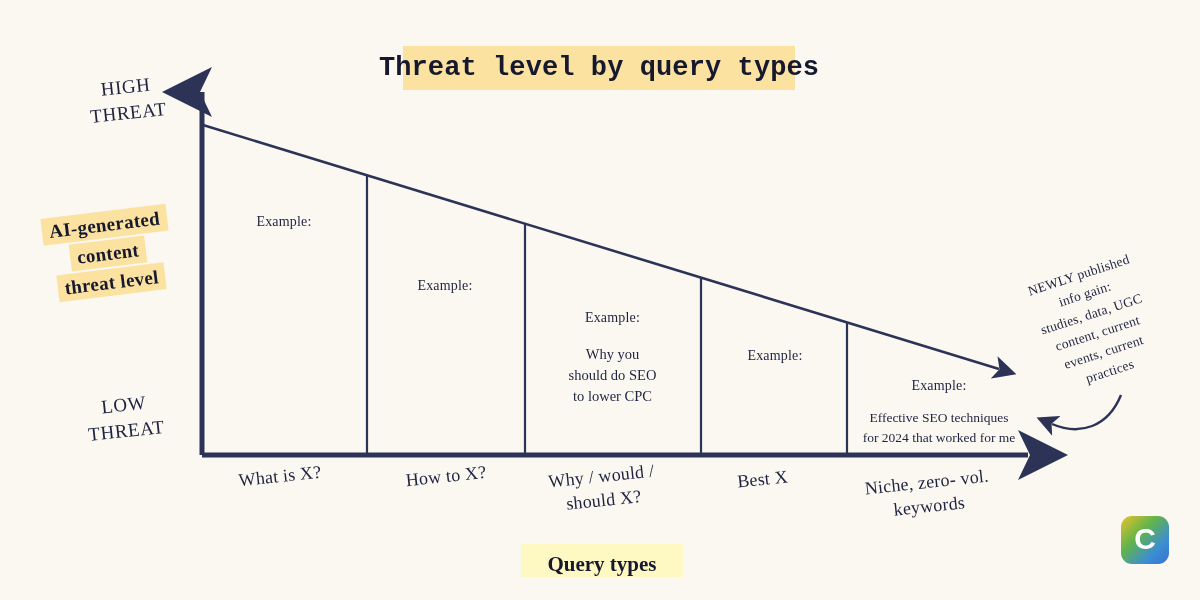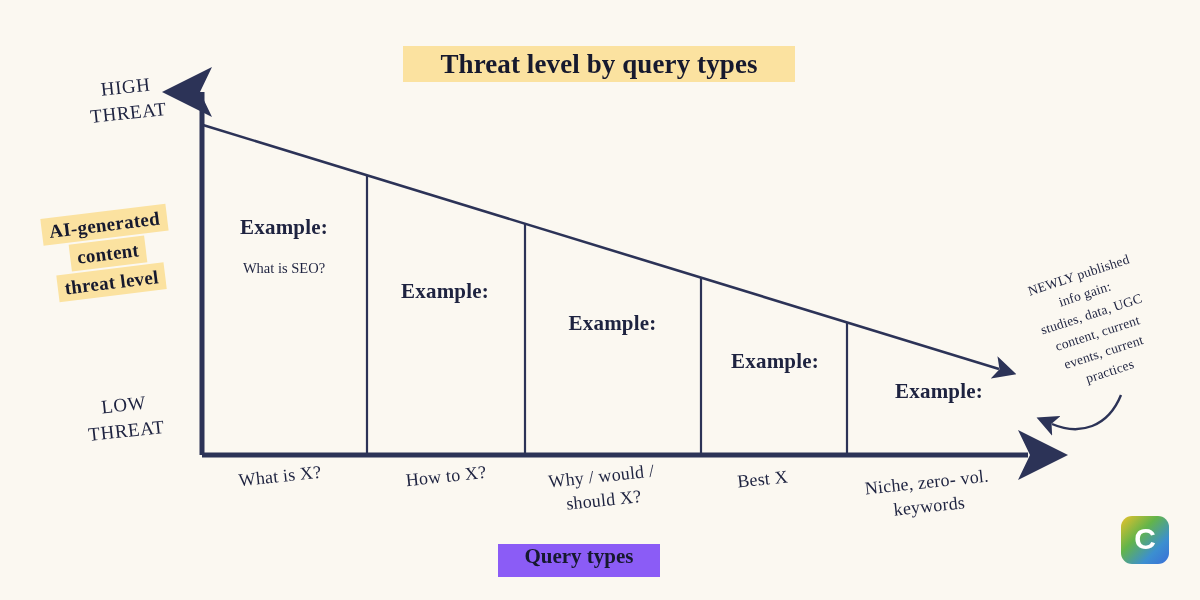--- a/index.html
+++ b/index.html
@@ -19,25 +19,26 @@
     width: 1200px;
     height: 600px;
   }
   .abs { position: absolute; }
 
   
   #title-banner {
     left: 403px;
     top: 46px;
     width: 392px;
-    height: 36px;
+    height: 44px;
     background: #FBE2A0;
     display: flex;
     align-items: center;
     justify-content: center;
+    font-family: Liberation Mono, monospace;
   }
   #title-text {
     font-size: 27px;
     font-weight: bold;
     letter-spacing: .1px;
     color: #16192E;
     white-space: nowrap;
   }
 
   
@@ -68,27 +69,27 @@
     font-weight: bold;
     font-size: 19px;
     letter-spacing: .3px;
     padding: 4px 7px 4px 7px;
     margin: 1px 0;
     color: #16192E;
   }
 
   
   #x-axis-caption {
-    left: 498px;
+    left: 521px;
     top: 544px;
     width: 162px;
     height: 33px;
-    background: #8b5cf6;
+    background: #fef9c3;
     display: flex;
-    align-items: flex-start;
+    align-items: flex-end;
     justify-content: center;
   }
   #x-axis-caption span {
     font-size: 21px;
     font-weight: bold;
     color: #16192E;
     white-space: nowrap;
   }
 
   
@@ -98,22 +99,22 @@
     overflow: visible;
   }
 
   
   .col-example {
     text-align: center;
     line-height: 1.45;
     color: #1E2340;
   }
   .col-example .ex-head {
-    font-weight: bold;
-    font-size: 21px;
+    font-weight: normal;
+    font-size: 14px;
     letter-spacing: .2px;
     display: block;
     margin-bottom: 16px;
   }
   .col-example .ex-body {
     font-size: 14.5px;
     display: block;
     white-space: pre-line;
   }
 
@@ -223,33 +224,37 @@
 THREAT</div>
 
   <div id="y-axis-caption" class="abs">
     <div><span class="hl">AI-generated</span></div>
     <div><span class="hl">content</span></div>
     <div><span class="hl">threat level</span></div>
   </div>
 
   <div id="col-0" class="abs col-example">
     <span class="ex-head">Example:</span>
-    <span class="ex-body">What is SEO?</span>
   </div>
   <div id="col-1" class="abs col-example">
     <span class="ex-head">Example:</span>
   </div>
   <div id="col-2" class="abs col-example">
     <span class="ex-head">Example:</span>
+    <span class="ex-body">Why you
+should do SEO
+to lower CPC</span>
   </div>
   <div id="col-3" class="abs col-example">
     <span class="ex-head">Example:</span>
   </div>
   <div id="col-4" class="abs col-example">
     <span class="ex-head">Example:</span>
+    <span class="ex-body">Effective SEO techniques
+for 2024 that worked for me</span>
   </div>
 
   <div id="tick-0" class="abs tick-label">What is X?</div>
   <div id="tick-1" class="abs tick-label">How to X?</div>
   <div id="tick-2" class="abs tick-label">Why / would /
 should X?</div>
   <div id="tick-3" class="abs tick-label">Best X</div>
   <div id="tick-4" class="abs tick-label">Niche, zero- vol.
 keywords</div>
 

